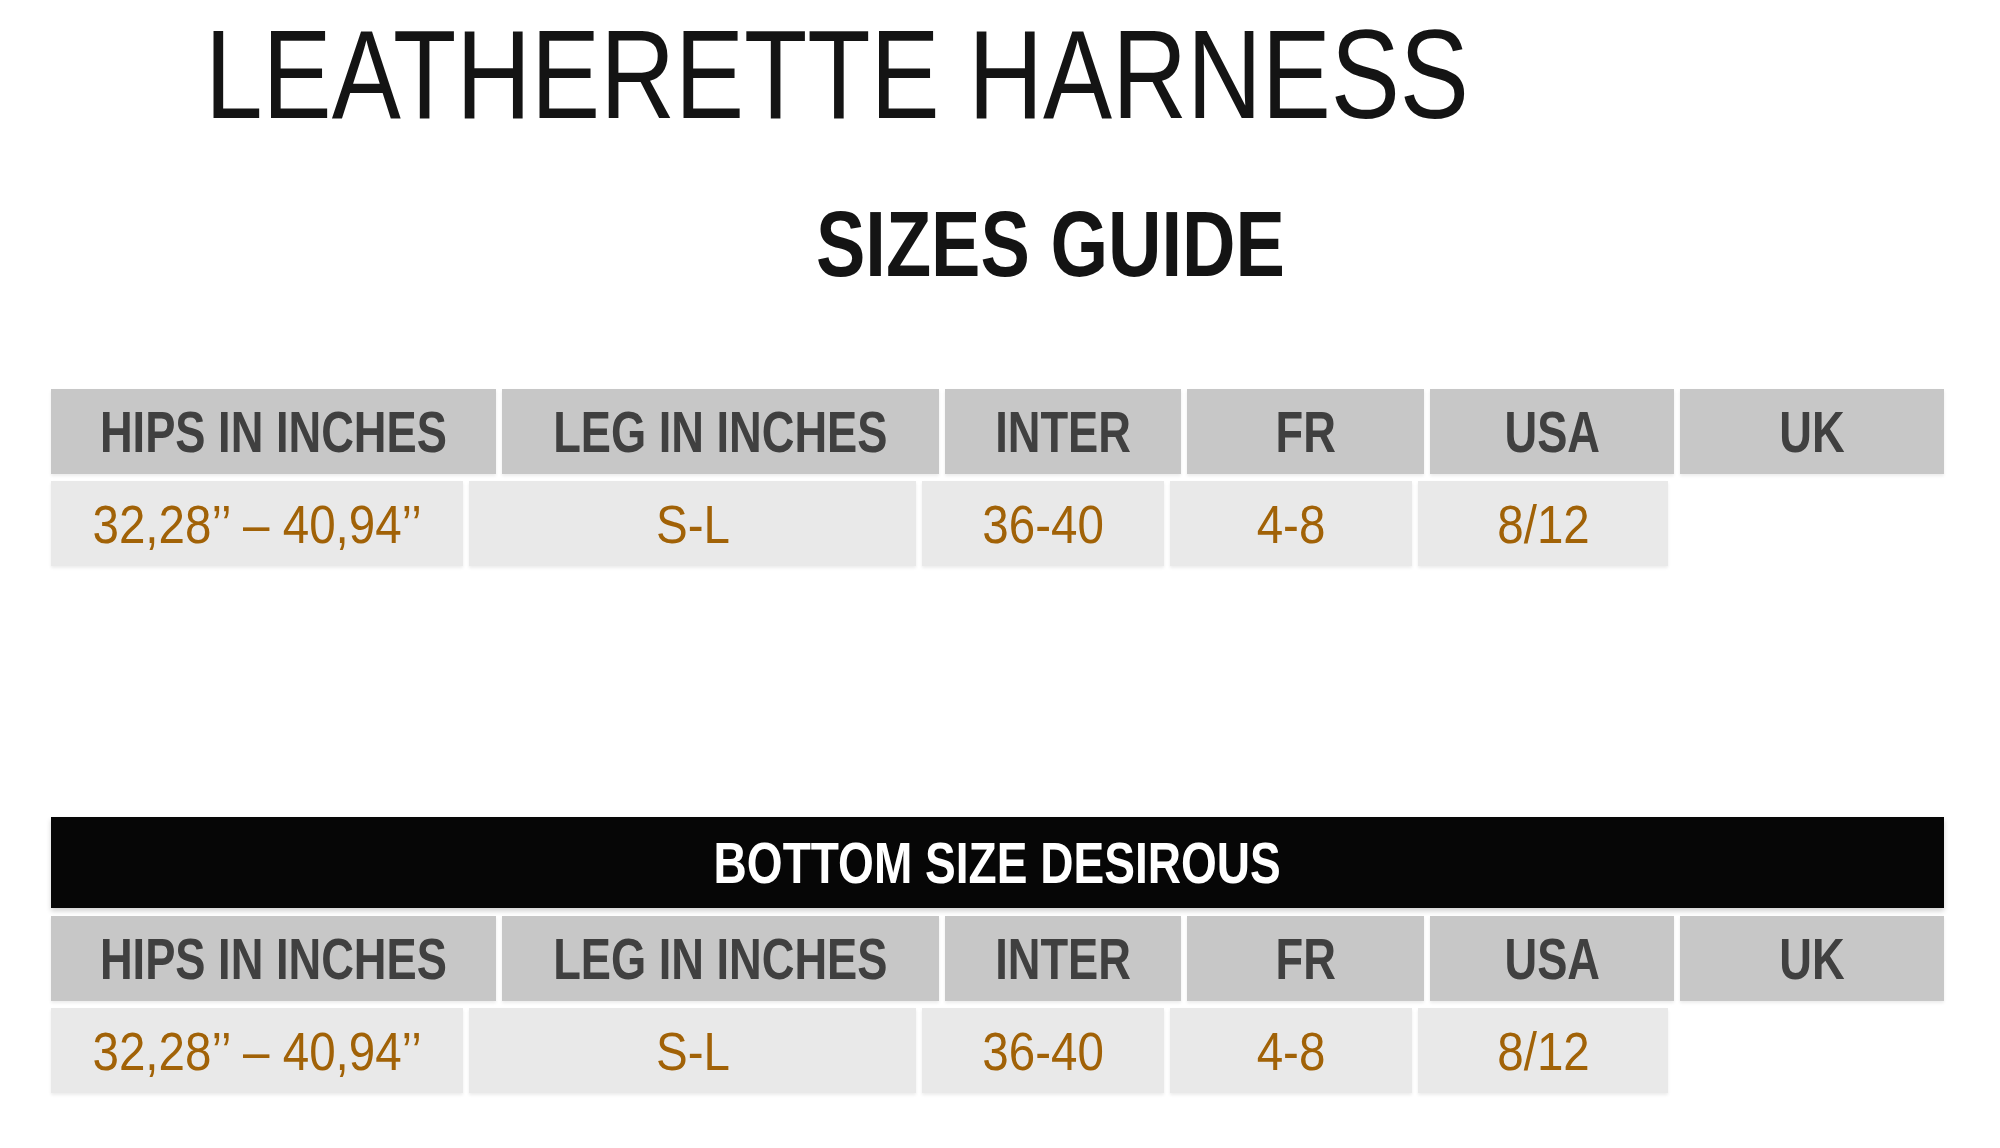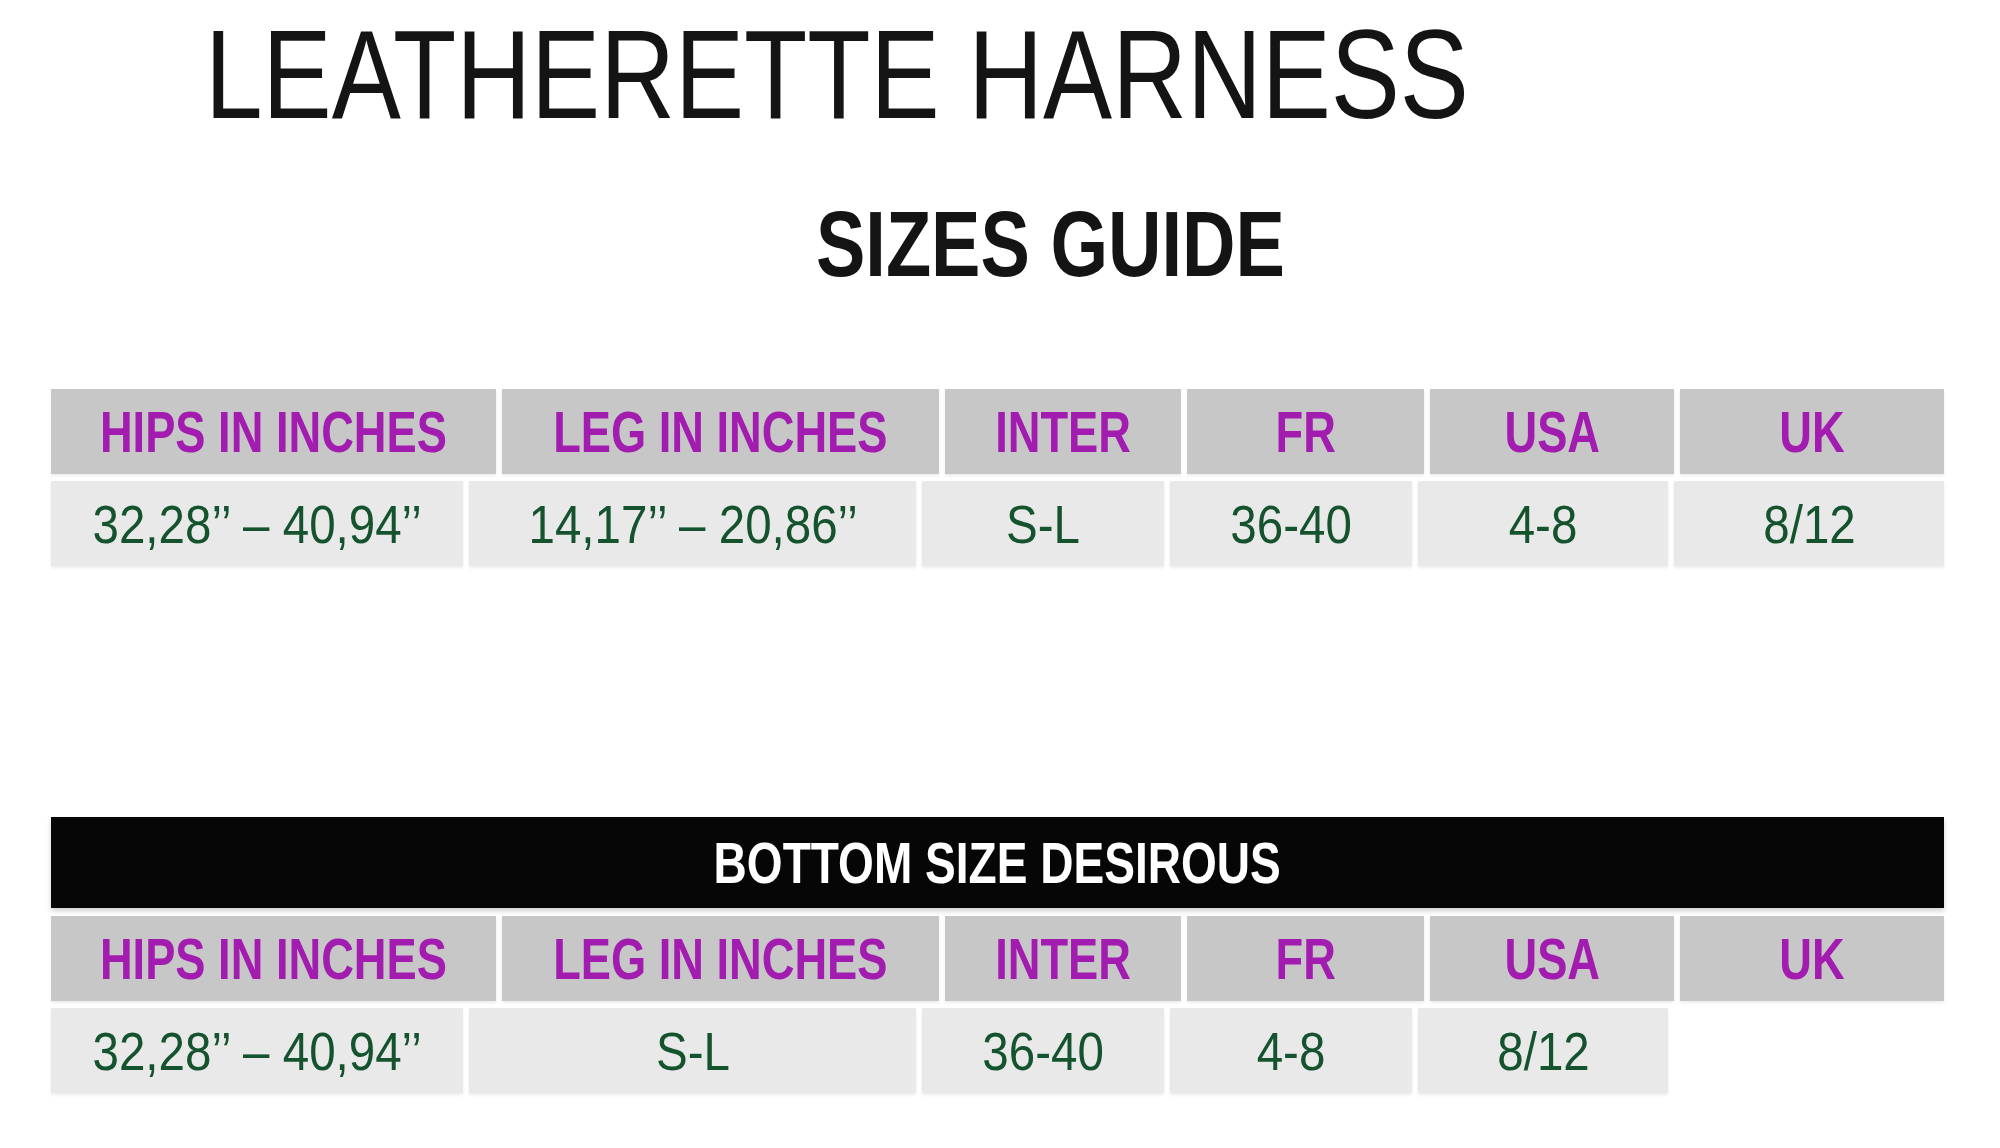--- a/index.html
+++ b/index.html
@@ -91,27 +91,27 @@
     align-items: center;
     justify-content: center;
     line-height: 1;
     overflow: visible;
     box-shadow: 0 2px 3px rgba(0,0,0,0.08);
   }
   .row.head .cell {
     background: var(--header-bg, #c7c7c7);
     font-size: 58px;
     font-weight: 700;
-    color: #a21caf;
+    color: #404040;
   }
   .row.data .cell {
     background: var(--row-bg, #e9e9e9);
     font-size: 54px;
     font-weight: 400;
-    color: #14532d;
+    color: #a16207;
   }
 
   
   .hx {
     display: inline-block;
     white-space: nowrap;
     transform: scaleX(0.78);
     transform-origin: center;
   }
   .dx {
@@ -149,23 +149,20 @@
           <span class="hx">USA</span>
         </div>
       <div class="cell">
           <span class="hx">UK</span>
         </div>
     </div>
 
     <div class="row data">
       <div class="cell">
           <span class="dx">32,28’’ – 40,94’’</span>
-        </div>
-      <div class="cell">
-          <span class="dx">14,17’’ – 20,86’’</span>
         </div>
       <div class="cell">
           <span class="dx">S-L</span>
         </div>
       <div class="cell">
           <span class="dx">36-40</span>
         </div>
       <div class="cell">
           <span class="dx">4-8</span>
         </div>

